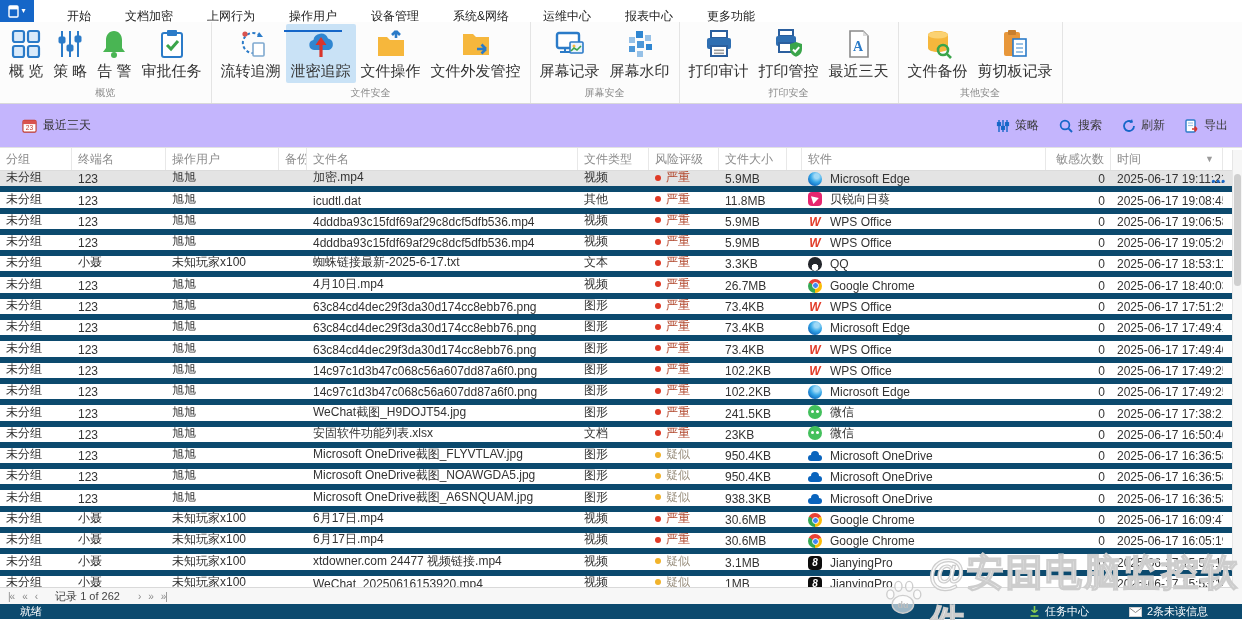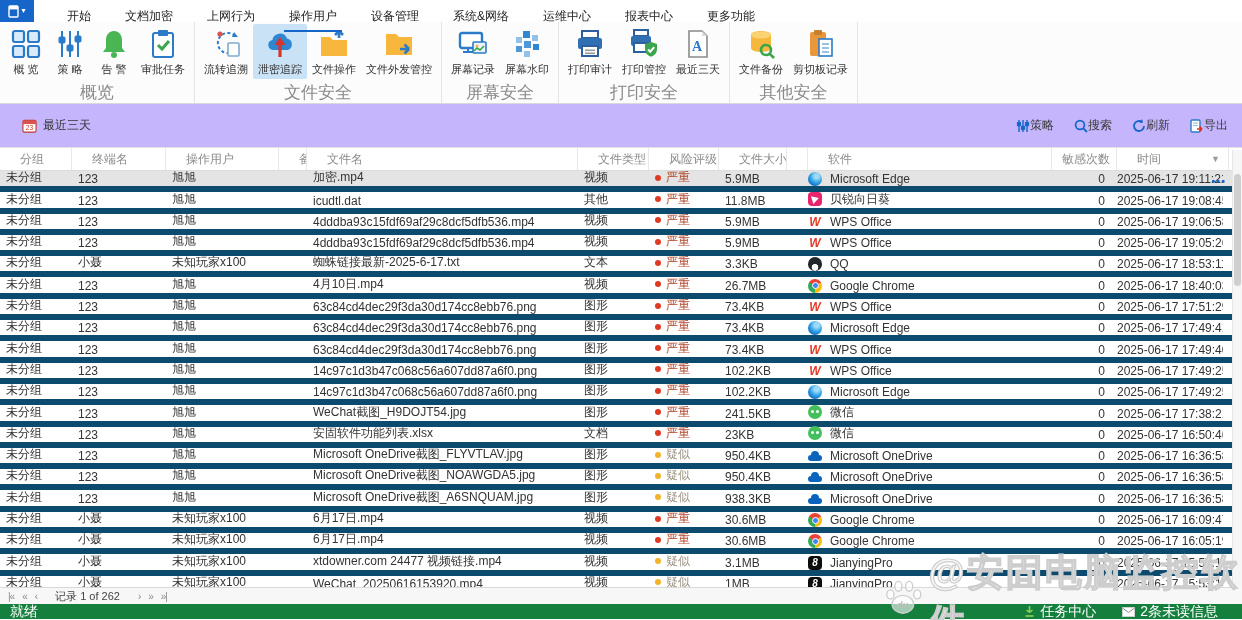--- a/index.html
+++ b/index.html
@@ -12,34 +12,34 @@
   .appbtn{width:34px;background:#1566c8;display:flex;align-items:center;justify-content:center;gap:2px;cursor:pointer}
   .appbtn .caret{color:#fff;font-size:8px;line-height:1}
   .tabs{display:flex;align-items:stretch;margin-left:16px}
   .tab{padding:16px 17px;font-size:12px;color:#222;display:flex;align-items:center;cursor:pointer;position:relative}
   .tab.active::after{content:"";position:absolute;left:12px;right:12px;bottom:0;height:2px;background:#1566c8}
 
   
   .ribbon{height:82px;background:#fcfcfc;display:flex;align-items:stretch;border-bottom:1px solid #d9d9d9}
   .rgroup{display:flex;flex-direction:column;border-right:1px solid #e4e4e4;padding:2px 4px 0 4px}
   .gitems{display:flex;align-items:flex-start;flex:1}
-  .glabel{text-align:center;font-size:17px;color:#8a8a8a;padding:2px 0 3px}
+  .glabel{text-align:center;font-size:10px;color:#8a8a8a;padding:2px 0 3px}
   .ritem{display:flex;flex-direction:column;align-items:center;gap:3px;padding:5px 5px 2px;min-width:44px;cursor:pointer;border-radius:2px}
   .ritem.active{background:#c9e2f6}
-  .rlabel{font-size:11px;color:#333;white-space:nowrap}
+  .rlabel{font-size:15px;color:#333;white-space:nowrap}
 
   
   .toolbar{height:44px;background:#c4b5fd;border-bottom:1px solid #e2e2e2;display:flex;align-items:center;padding:0 14px}
   .datefilter{display:flex;align-items:center;gap:6px;font-size:12px;color:#333;margin-left:8px;cursor:pointer}
   .tspacer{flex:1}
-  .tact{display:flex;align-items:center;margin-left:20px;font-size:12px;color:#3a3a3a;cursor:pointer}
+  .tact{display:flex;align-items:center;gap:5px;margin-left:20px;font-size:12px;color:#3a3a3a;cursor:pointer}
 
   
   .thead{height:23px;display:flex;align-items:stretch;background:#fff;border-bottom:1px solid #dcdcdc;font-size:12px;color:#8c8c8c}
-  .th{display:flex;align-items:center;padding-left:20px;border-right:1px solid #e8e8e8;white-space:nowrap;overflow:hidden}
+  .th{display:flex;align-items:center;padding-left:6px;border-right:1px solid #e8e8e8;white-space:nowrap;overflow:hidden}
   .tbody{height:416px;overflow:hidden;position:relative}
   .trow{height:21.3px;display:flex;align-items:flex-end;border-bottom:6px solid #0c4a6e;font-size:12px;position:relative;background:#fff}
   .trow.selected{background:#e4e4e4}
   .c{display:flex;align-items:center;padding-left:6px;white-space:nowrap;overflow:hidden}
   .cg{width:72px}.ct{width:94px}.cu{width:113px}.cb{width:28px}.cf{width:271px}
   .cft{width:71px}.cr{width:70px}.cs{width:68px}.cblank{width:15px}
   .capp{width:244px}.cc{width:65px;justify-content:flex-end;padding-right:6px}.ctime{width:112px}
   .cr em,.capp em{font-style:normal}
   .dot{width:6px;height:6px;border-radius:50%;display:inline-block;margin-right:5px;flex:none}
   .dot.severe{background:#e03a26}.dot.suspect{background:#f1b32b}
@@ -67,22 +67,22 @@
   
   .vscroll{position:absolute;right:0;top:150px;width:10px;height:438px;background:#f6f6f6;border-left:1px solid #e6e6e6}
   .vthumb{position:absolute;left:1px;right:1px;top:24px;height:112px;background:#cfcfcf;border-radius:4px}
 
   
   .pager{height:17px;background:#f7f7f7;border-top:1px solid #d9d9d9;display:flex;align-items:center;gap:8px;padding-left:8px;font-size:11px;color:#555}
   .pg{color:#8a8a8a;font-size:10px;cursor:pointer;letter-spacing:-1px}
   .rec{margin:0 10px;color:#444}
 
   
-  .statusbar{height:15px;background:#15803d;color:#fff;font-size:14px;display:flex;align-items:center;padding:0 10px}
-  .st-right{margin-left:auto;display:flex;align-items:flex-end;gap:26px;padding-right:14px}
+  .statusbar{height:15px;background:#0c4a6e;color:#fff;font-size:11px;display:flex;align-items:center;padding:0 20px}
+  .st-right{margin-left:auto;display:flex;align-items:flex-end;gap:40px;padding-right:14px}
   .st-item{display:flex;align-items:center;gap:5px;cursor:pointer}
 
   
   .watermark{position:absolute;left:885px;top:548px;display:flex;align-items:center;gap:6px;pointer-events:none;z-index:9}
   .wm-text{font-size:37px;font-weight:700;letter-spacing:2px;color:rgba(255,255,255,0.82);
     -webkit-text-stroke:1.2px #cdcdcd;text-shadow:0 0 1px #ddd}
 </style>
 </head>
 <body>
 

